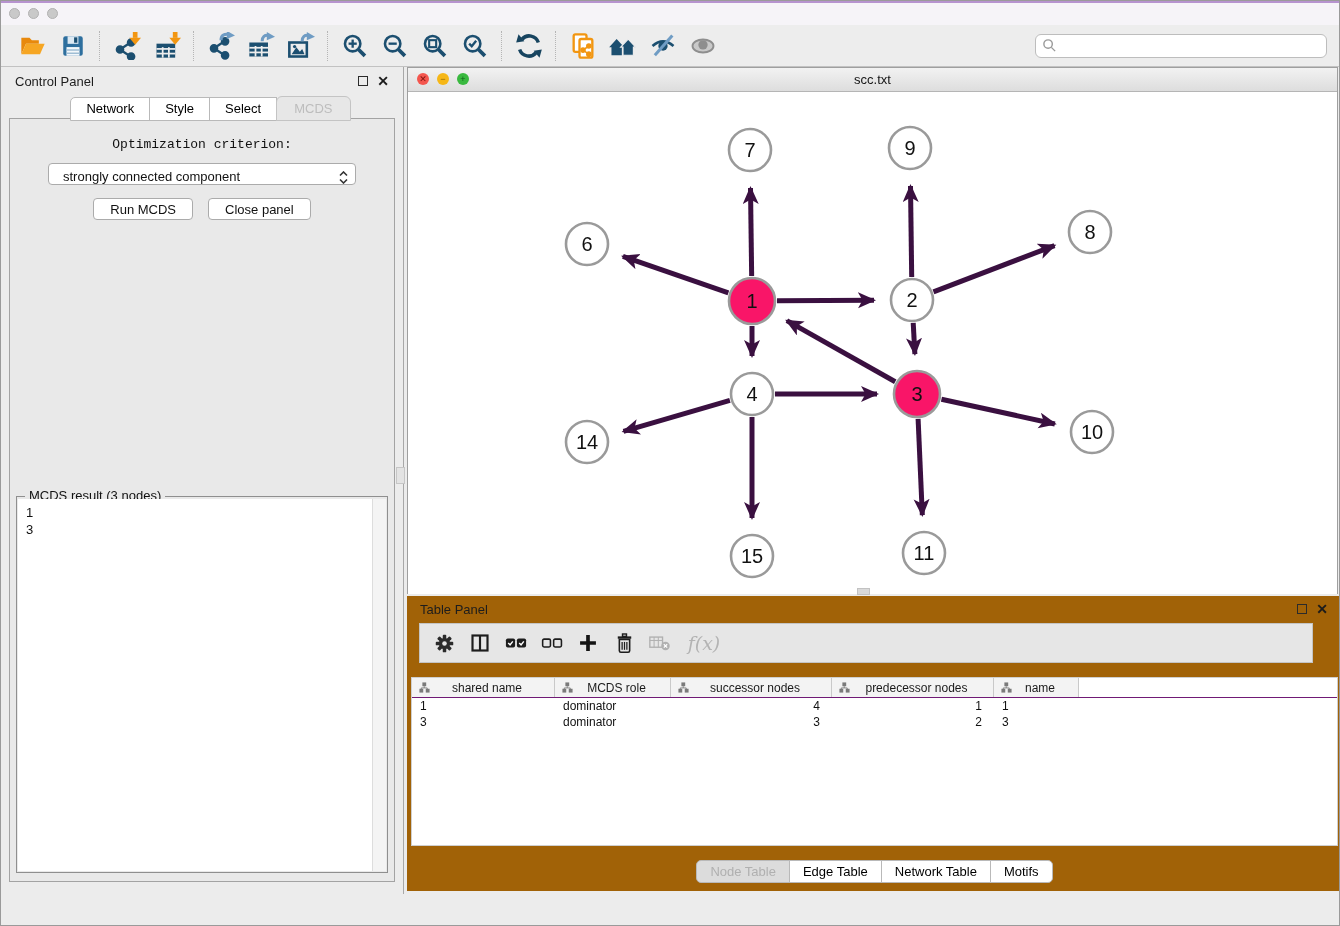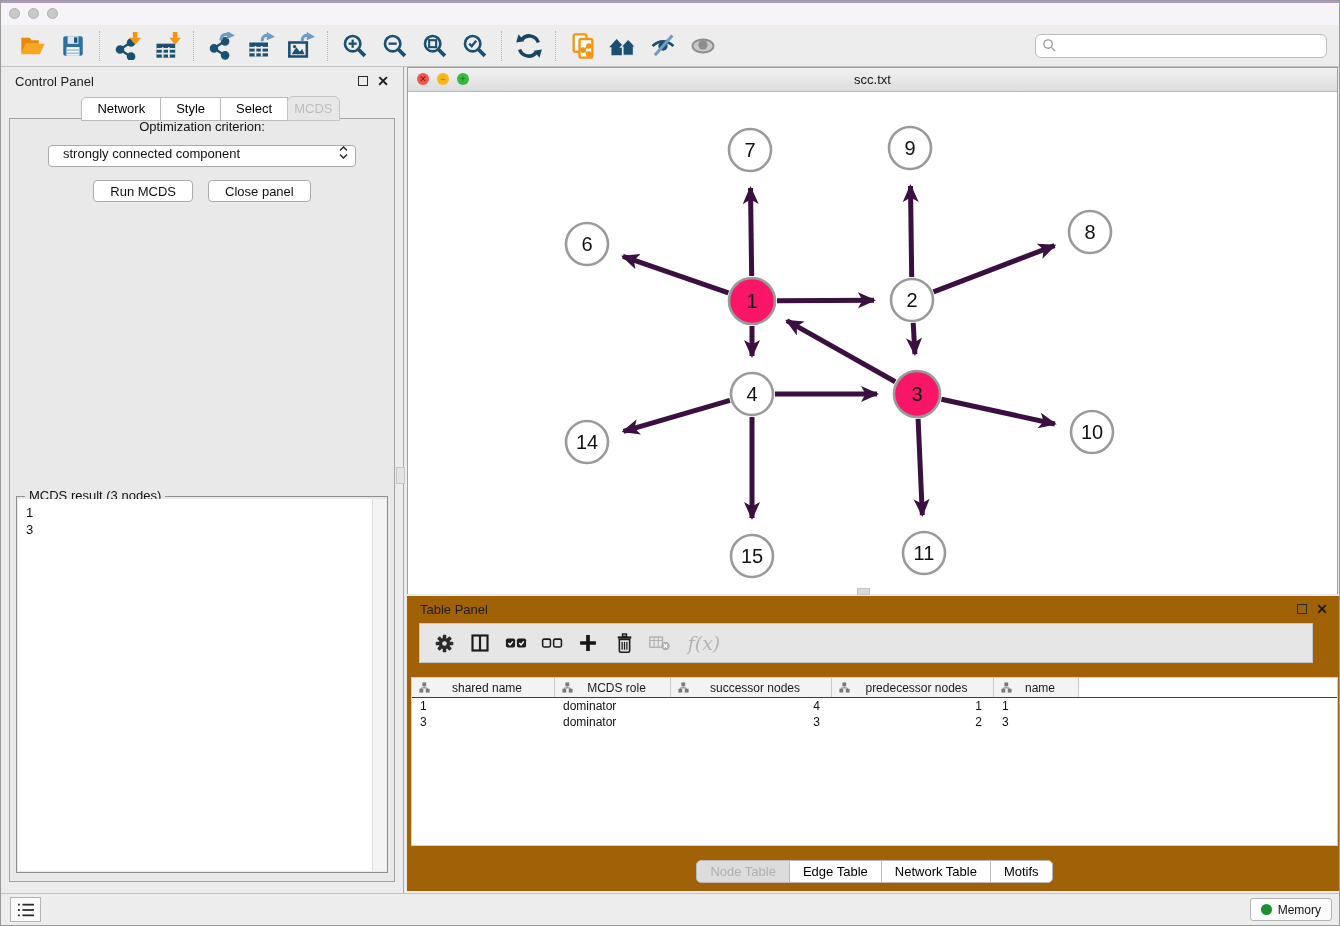--- a/index.html
+++ b/index.html
@@ -23,25 +23,25 @@
   
   .control-panel{position:absolute;left:0;top:66px;width:403px;bottom:31px;background:#ececec;
                  border-right:1px solid #a8a8a8;box-sizing:border-box;}
   .cp-header{height:28px;display:flex;align-items:center;padding:0 14px;font-size:13px;color:#1d1d1d;}
   .panel-winbtns{margin-left:auto;display:flex;gap:9px;align-items:center;}
   .float-btn{width:10px;height:10px;border:1.6px solid #2b2b2b;box-sizing:border-box;}
   .close-btn{font-size:14px;font-weight:bold;color:#1b1b1b;line-height:10px;}
   .cp-tabs{position:relative;z-index:2;display:flex;justify-content:center;margin-top:2px;margin-left:16px;}
   .cp-tab{padding:3px 15px;font-size:13px;background:#fff;border:1px solid #b9b9b9;margin-right:-1px;position:relative;}
   .cp-tab:first-child{border-radius:5px 0 0 0;}
-  .cp-tab.active{background:#e7e7e7;color:#bdbdbd;border-radius:6px 6px 0 0;padding:4px 6px;margin-top:-1px;border-color:#c4c4c4;}
+  .cp-tab.active{background:#e7e7e7;color:#bdbdbd;border-radius:6px 6px 0 0;padding:4px 17px;margin-top:-1px;border-color:#c4c4c4;}
   .cp-content{position:absolute;left:8px;right:8px;top:51px;bottom:12px;border:1px solid #a3a3a3;background:#e9e9e9;}
-  .opt-label{text-align:center;font-size:13px;color:#111;}
+  .opt-label{margin-top:18px;text-align:center;font-size:13px;color:#111;font-family:Liberation Mono, monospace;}
   .selectbox{margin:11px auto 0;width:308px;height:22px;background:#fff;border:1px solid #ababab;border-radius:4px;
-             display:flex;align-items:flex-start;padding:0 7px 0 14px;box-sizing:border-box;font-size:13px;color:#111;}
+             display:flex;align-items:flex-end;padding:0 7px 0 14px;box-sizing:border-box;font-size:13px;color:#111;}
   .spinner{margin-left:auto;}
   .btn-row{display:flex;justify-content:center;gap:15px;margin-top:13px;}
   .aq-btn{height:22px;padding:0 16px;background:#fff;border:1px solid #ababab;border-radius:4px;
           font-size:13px;color:#111;display:flex;align-items:center;font-family:"Liberation Sans",sans-serif;}
   .result-group{position:absolute;left:6px;right:6px;top:377px;bottom:8px;border:1px solid #8f8f8f;}
   .result-legend{position:absolute;top:-9px;left:8px;background:#e9e9e9;padding:0 4px;font-size:13px;color:#111;}
   .result-area{position:absolute;left:1px;right:1px;top:2px;bottom:1px;background:#fff;}
   .result-scroll{position:absolute;right:0;top:0;bottom:0;width:13px;background:#f4f4f4;border-left:1px solid #ddd;}
   .result-text{margin:5px 0 0 8px;font-size:13px;line-height:17px;white-space:pre;color:#111;}
   
@@ -535,32 +535,14 @@
         </div>
     </div>
     <div class="tp-tabs">
         <div class="tp-tab active">Node Table</div>
         <div class="tp-tab">Edge Table</div>
         <div class="tp-tab">Network Table</div>
         <div class="tp-tab">Motifs</div>
       </div>
   </div>
 
-  <div class="statusbar">
-    <div class="sb-listbtn">
-      <svg width="18" height="16" viewBox="0 0 20 18">
-          <g stroke="#2a2a2a" stroke-width="2">
-            <line x1="1" y1="3" x2="3" y2="3"></line>
-            <line x1="6" y1="3" x2="19" y2="3"></line>
-            <line x1="1" y1="9" x2="3" y2="9"></line>
-            <line x1="6" y1="9" x2="19" y2="9"></line>
-            <line x1="1" y1="15" x2="3" y2="15"></line>
-            <line x1="6" y1="15" x2="19" y2="15"></line>
-          </g>
-        </svg>
-    </div>
-    <div class="sb-memory">
-      <span class="mem-dot"></span>
-      <span>Memory</span>
-    </div>
-  </div>
 
 </div>
 
 </body></html>

